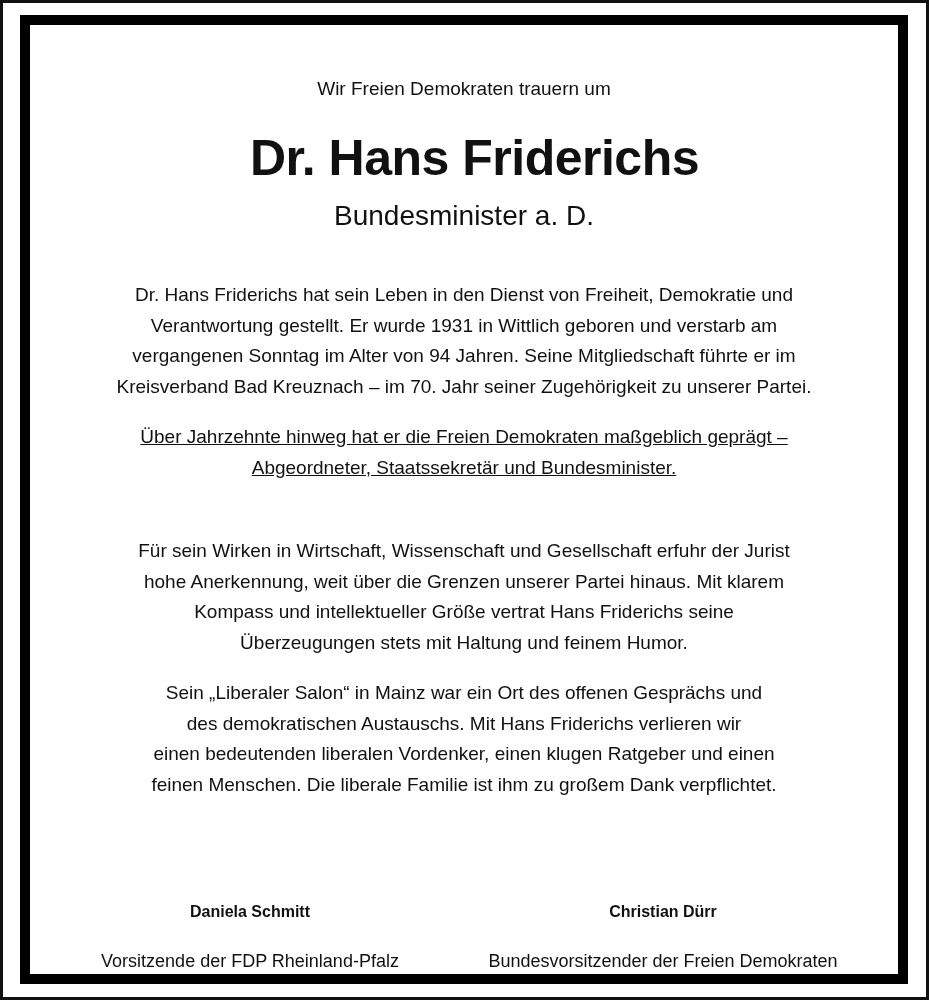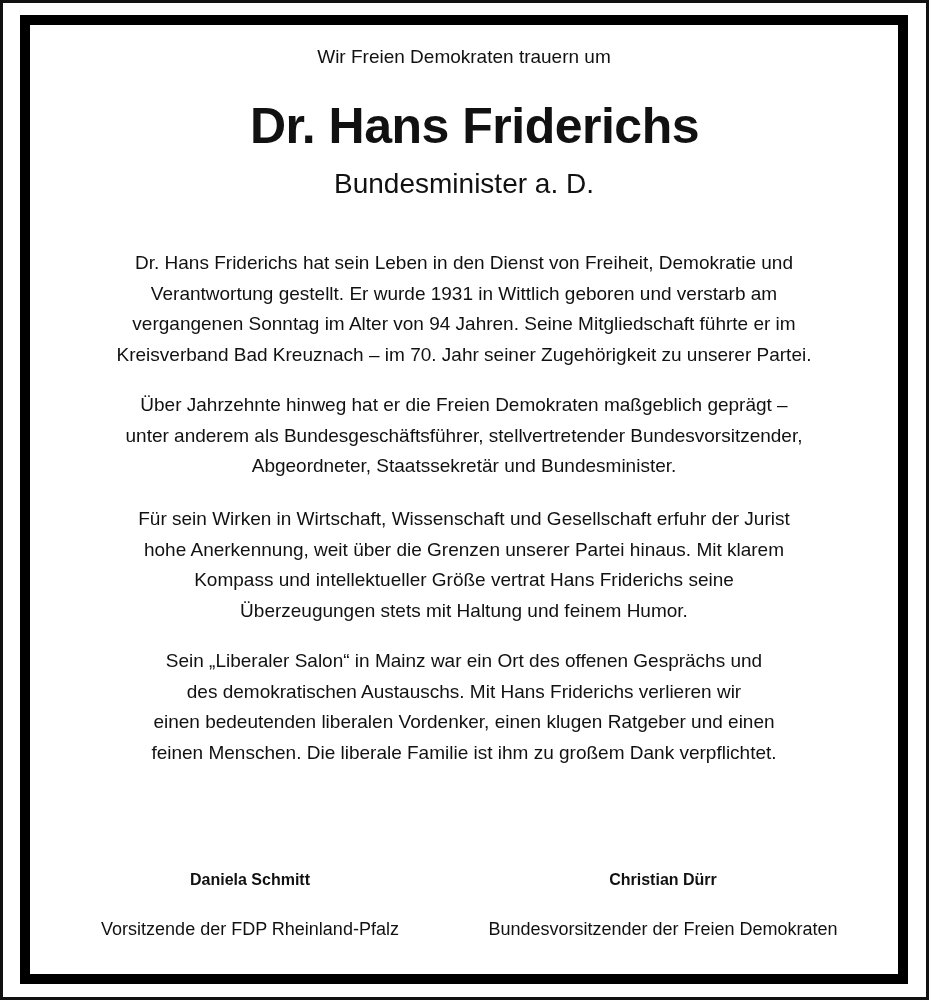--- a/index.html
+++ b/index.html
@@ -28,21 +28,21 @@
       left: 20px;
       top: 15px;
       width: 868px;
       height: 949px;
       border: 10px solid #000000;
       background: #ffffff;
     }
     .content {
       position: absolute;
       left: 30px;
-      top: 8px;
+      top: 40px;
       width: 868px;
       height: 825px;
       text-align: center;
     }
     .intro {
       position: absolute;
       left: 0;
       right: 0;
       top: 36px;
       font-size: 19px;
@@ -74,21 +74,21 @@
       right: 0;
       font-size: 19px;
       line-height: 30.5px;
       margin-top: 15px;
     }
     .para .line {
       display: block;
       white-space: nowrap;
     }
     .p1 { top: 225px; }
-    .p2 { top: 367px; }
+    .p2 { top: 367px; text-decoration: underline; }
     .p3 { top: 481px; }
     .p4 { top: 623px; }
     .p5 { top: 765px; }
     .signatures {
       position: absolute;
       left: 0;
       right: 0;
       top: 858px;
       height: 70px;
     }
@@ -129,21 +129,20 @@
 
   <div class="para p1">
     <span class="line">Dr. Hans Friderichs hat sein Leben in den Dienst von Freiheit, Demokratie und</span>
     <span class="line">Verantwortung gestellt. Er wurde 1931 in Wittlich geboren und verstarb am</span>
     <span class="line">vergangenen Sonntag im Alter von 94 Jahren. Seine Mitgliedschaft führte er im</span>
     <span class="line">Kreisverband Bad Kreuznach – im 70. Jahr seiner Zugehörigkeit zu unserer Partei.</span>
   </div>
 
   <div class="para p2">
     <span class="line">Über Jahrzehnte hinweg hat er die Freien Demokraten maßgeblich geprägt –</span>
-    <span class="line">unter anderem als Bundesgeschäftsführer, stellvertretender Bundesvorsitzender,</span>
     <span class="line">Abgeordneter, Staatssekretär und Bundesminister.</span>
   </div>
 
   <div class="para p3">
     <span class="line">Für sein Wirken in Wirtschaft, Wissenschaft und Gesellschaft erfuhr der Jurist</span>
     <span class="line">hohe Anerkennung, weit über die Grenzen unserer Partei hinaus. Mit klarem</span>
     <span class="line">Kompass und intellektueller Größe vertrat Hans Friderichs seine</span>
     <span class="line">Überzeugungen stets mit Haltung und feinem Humor.</span>
   </div>
 

